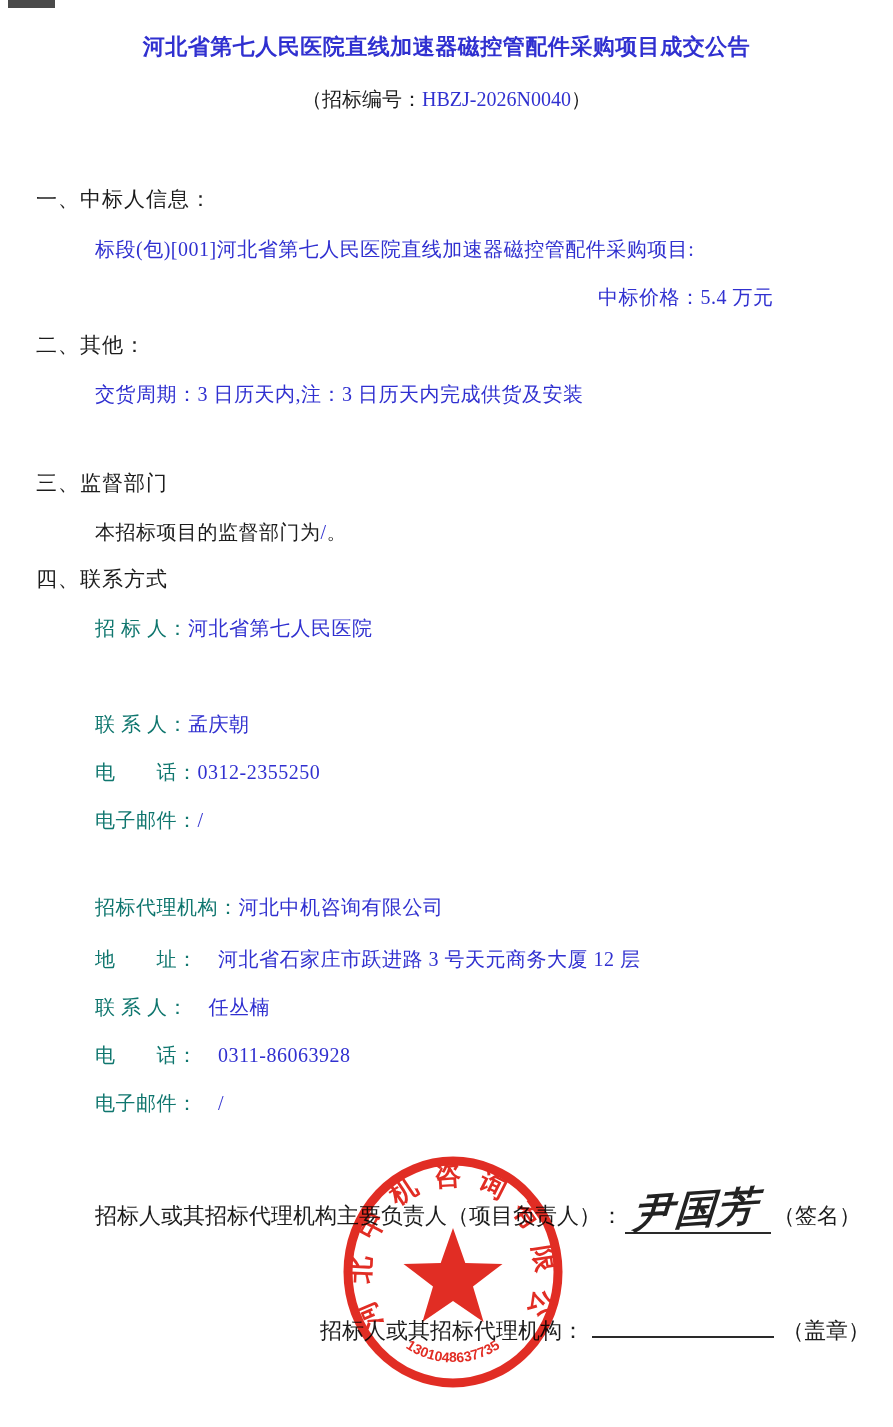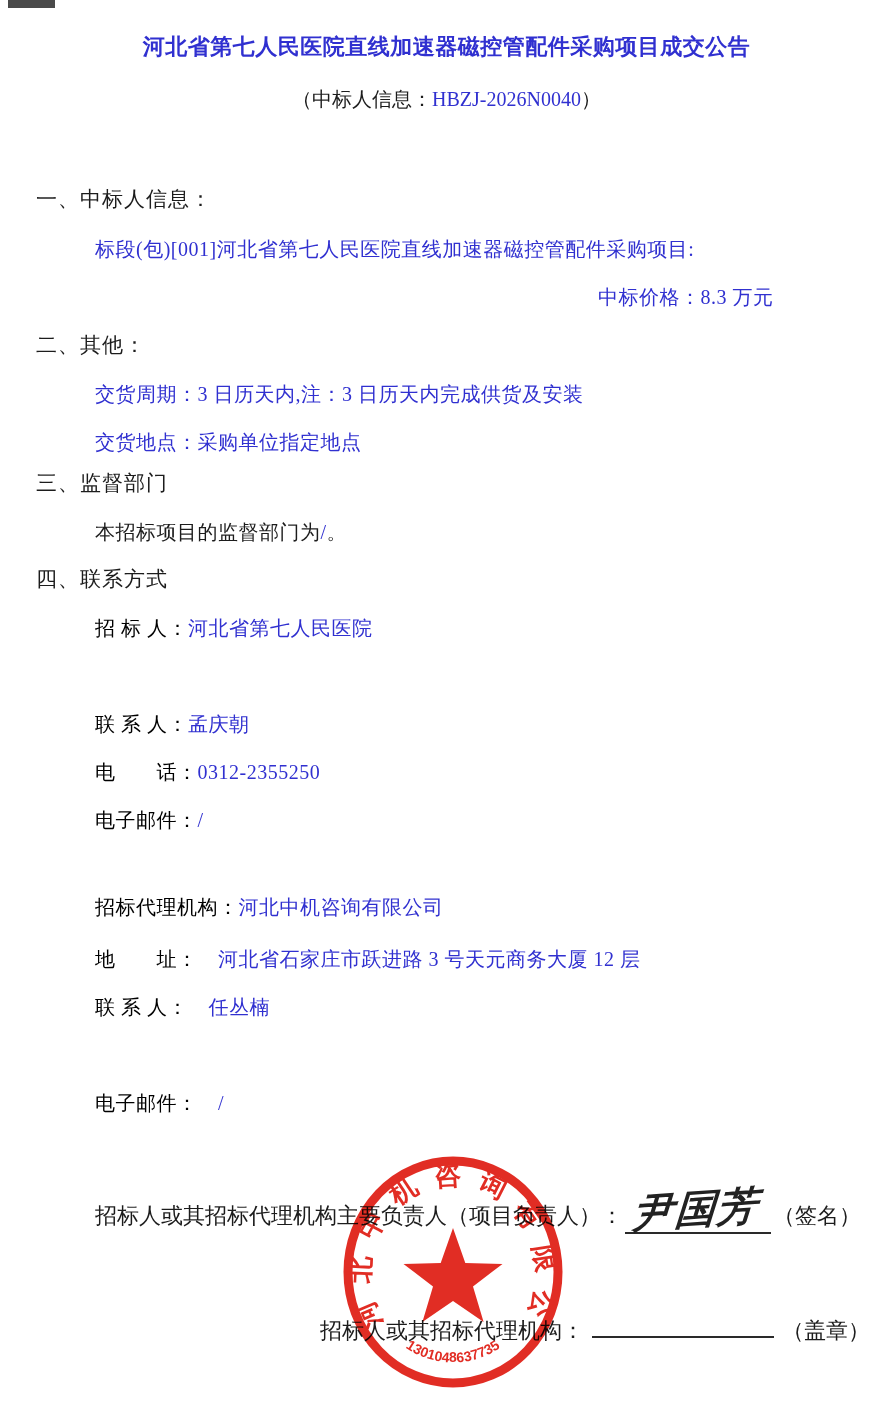--- a/index.html
+++ b/index.html
@@ -11,52 +11,51 @@
   .doc-title{top:32px;font-size:22px;font-weight:bold;letter-spacing:0.5px;}
   .doc-subtitle{top:86px;font-size:20px;}
   .h{left:36px;font-size:21px;font-weight:normal;
      font-family:"Liberation Sans","DejaVu Sans",sans-serif;letter-spacing:1px;}
   .line{font-size:20px;letter-spacing:0.5px;white-space:nowrap;}
   .ind1{left:95px;}
   .corner-artifact{left:8px;top:0;width:47px;height:8px;background:#4a4a4a;}
   .winner-row{left:0;right:0;height:26px;}
   .winner-row .winner{position:absolute;left:118px;white-space:nowrap;}
   .winner-row .price{position:absolute;left:598px;white-space:nowrap;}
-  .contact-row .lbl{color:#000000;}
+  .contact-row .lbl{color:#0f766e;}
   .footer-line{display:flex;align-items:baseline;white-space:nowrap;font-size:22px;}
   .sig-wrap{display:inline-block;border-bottom:2px solid #2a2a2a;padding:0 12px 2px 8px;margin:0 2px;}
   .sig-name{display:inline-block;font-size:40px;font-weight:bold;font-style:italic;
             letter-spacing:2px;line-height:1;transform:rotate(-4deg) skewX(-8deg);color:#222;}
   .stamp-blank{display:inline-block;width:182px;border-bottom:2px solid #2a2a2a;height:1.1em;margin:0 8px;}
   .seal{left:338px;top:1152px;mix-blend-mode:multiply;opacity:0.94;}
   .seal svg{display:block;}
   .seal text{font-family:"Liberation Sans","DejaVu Sans",sans-serif;font-weight:bold;}
 </style>
 </head>
 <body>
 
 <div class="page">
 
   <div class="abs corner-artifact"></div>
 
   <div class="abs center doc-title blue">河北省第七人民医院直线加速器磁控管配件采购项目成交公告</div>
 
   <div class="abs center doc-subtitle">
-    <span>（中标人信息：</span><span class="blue">HBZJ-2026N0040</span><span>）</span>
+    <span>（招标编号：</span><span class="blue">HBZJ-2026N0040</span><span>）</span>
   </div>
 
   <div class="abs h" style="top:185px;">一、中标人信息：</div>
   <div class="abs line ind1 blue" style="top:236px;">标段(包)[001]河北省第七人民医院直线加速器磁控管配件采购项目:</div>
   <div class="abs winner-row line" style="top:284px;">
-    <span class="price blue">中标价格：8.3 万元</span>
+    <span class="price blue">中标价格：5.4 万元</span>
   </div>
 
   <div class="abs h" style="top:331px;">二、其他：</div>
   <div class="abs line ind1 blue" style="top:381px;">交货周期：3 日历天内,注：3 日历天内完成供货及安装</div>
-  <div class="abs line ind1 blue" style="top:429px;">交货地点：采购单位指定地点</div>
 
   <div class="abs h" style="top:469px;">三、监督部门</div>
   <div class="abs line ind1" style="top:519px;">
     <span>本招标项目的监督部门为</span><span class="blue">/</span><span>。</span>
   </div>
 
   <div class="abs h" style="top:565px;">四、联系方式</div>
 
   <div class="abs line ind1 contact-row" style="top:615px;">
     <span class="lbl">招 标 人：</span><span class="blue">河北省第七人民医院</span>
@@ -72,20 +71,23 @@
   </div>
 
   <div class="abs line ind1 contact-row" style="top:894px;">
     <span class="lbl">招标代理机构：</span><span class="blue">河北中机咨询有限公司</span>
   </div>
   <div class="abs line ind1 contact-row" style="top:946px;">
     <span class="lbl">地　　址：　</span><span class="blue">河北省石家庄市跃进路 3 号天元商务大厦 12 层</span>
   </div>
   <div class="abs line ind1 contact-row" style="top:994px;">
     <span class="lbl">联 系 人：　</span><span class="blue">任丛楠</span>
+  </div>
+  <div class="abs line ind1 contact-row" style="top:1042px;">
+    <span class="lbl">电　　话：　</span><span class="blue">0311-86063928</span>
   </div>
   <div class="abs line ind1 contact-row" style="top:1090px;">
     <span class="lbl">电子邮件：　</span><span class="blue">/</span>
   </div>
 
   <div class="abs footer-line" style="left:95px;top:1190px;">
     <span>招标人或其招标代理机构主要负责人（项目负责人）：</span>
       <span class="sig-wrap"><span class="sig-name">尹国芳</span></span>
       <span>（签名）</span>
   </div>

